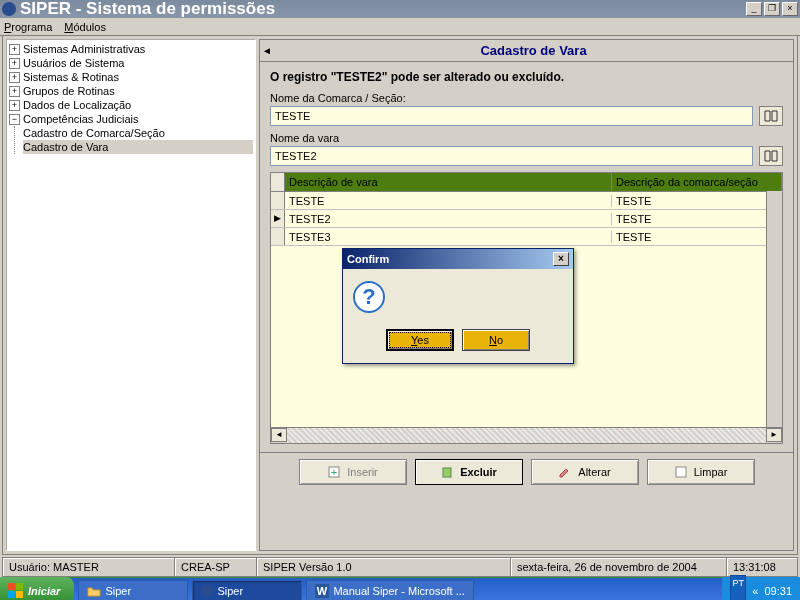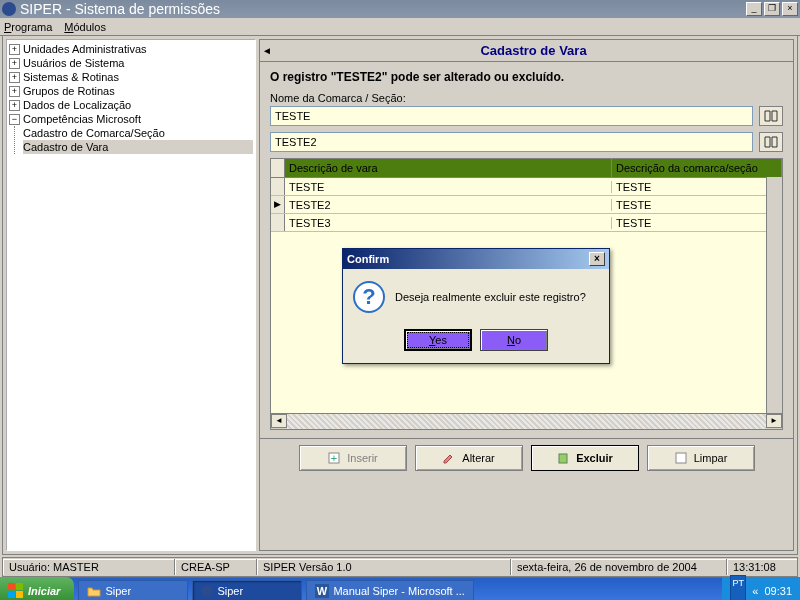--- a/index.html
+++ b/index.html
@@ -1,21 +1,21 @@
 <!DOCTYPE html>
 <html><head>
 <meta charset="utf-8">
 <style>
 * { box-sizing: border-box; margin: 0; padding: 0; font-family: Tahoma, Arial, sans-serif; font-size: 11px; }
 body { width: 800px; height: 600px; overflow: hidden; background: #d4d0c8; position: relative; }
 
 
 .titlebar { height: 18px; background: linear-gradient(#7b8a9e,#8a97aa); color: #fff; display: flex; align-items: center; padding: 0 2px; }
 .titlebar .icon { width: 14px; height: 14px; background: #2a4b8d; border-radius: 50%; margin-right: 4px; display: inline-block; }
-.titlebar .title { flex: 1; font-weight: normal; font-size: 14px; }
+.titlebar .title { flex: 1; font-weight: bold; font-size: 17px; }
 .titlebar .winbtn { width: 16px; height: 14px; background: #d4d0c8; border: 1px solid #fff; border-right-color: #666; border-bottom-color: #666; margin-left: 2px; text-align: center; line-height: 10px; font-size: 9px; font-family: Marlett, Arial; color:#000; }
 
 
 .menubar { height: 18px; background: #d4d0c8; display: flex; align-items: center; padding: 0 4px; border-bottom: 1px solid #808080; }
 .menubar span { margin-right: 12px; }
 .menubar span u { text-decoration: underline; }
 
 
 .client { display: flex; height: 519px; border: 1px solid #808080; border-top: none; margin: 0 2px; background: #d4d0c8; }
 
@@ -57,37 +57,37 @@
 .grid-scroll-v { position:absolute; right:0; top:18px; bottom:16px; width:16px; background:#d4d0c8; border-left:1px solid #808080; }
 
 
 .toolbar { border-top: 1px solid #808080; padding: 6px; display: flex; justify-content: center; gap: 8px; background:#d4d0c8; }
 .toolbar .btn { width: 108px; height: 26px; border: 1px solid #808080; background: #ece9d8; display: flex; align-items: center; justify-content: center; gap: 6px; box-shadow: inset 1px 1px #fff, inset -1px -1px #a0a0a0; }
 .toolbar .btn.disabled { color: #808080; }
 .toolbar .btn.active { border: 1px solid #000; box-shadow: inset 1px 1px #fff; font-weight:bold; }
 .btn .bicon { width:14px; height:14px; display:inline-block; }
 
 
-.statusbar { height: 20px; border: 1px solid #808080; margin: 2px 2px 0 2px; display: flex; background:#d4d0c8;align-items:center; }
+.statusbar { height: 20px; border: 1px solid #808080; margin: 2px 2px 0 2px; display: flex; background:#d4d0c8; }
 .statusbar .cell { border-right: 1px solid #808080; padding: 2px 6px; display:flex; align-items:center; box-shadow: inset 1px 1px #fff; }
 .taskbar { height: 28px; background: linear-gradient(#3e9b3e,#2b7e2b 4%,#245ec7 4%,#3d7ae0); display: flex; align-items: center; color:#fff; position: relative; }
 .taskbar .start { height:100%; background: linear-gradient(#5fb35f,#2e8b2e); padding: 0 14px 0 8px; display:flex; align-items:center; font-weight:bold; font-style:italic; gap:4px; border-radius:0 8px 8px 0; }
 .taskbar .titem { height: 22px; background: #3b6fc7; border:1px solid #2a5aa8; margin-left: 4px; padding: 0 8px; display:flex; align-items:center; gap:4px; font-size:11px; color:#fff; min-width:110px; }
 .taskbar .titem.active { background:#1e4a9e; box-shadow: inset 1px 1px 2px rgba(0,0,0,.4); }
 .taskbar .tray { margin-left:auto; height:100%; background:#1a8cde; display:flex; align-items:center; padding:0 8px; gap:6px; }
 .taskbar .tray .pt { background:#1560bd; border:1px solid #0d4a99; width:16px; height:32px; font-size:9px; text-align:center; line-height:14px; }
 
 
-.modal { position: absolute; left: 342px; top: 248px; width: 268px; background: #ece9d8; border: 1px solid #0a246a; box-shadow: 2px 2px 4px rgba(0,0,0,.4); z-index: 100; }
+.modal { position: absolute; left: 342px; top: 248px; width: 232px; background: #ece9d8; border: 1px solid #0a246a; box-shadow: 2px 2px 4px rgba(0,0,0,.4); z-index: 100; }
 .modal .mtitle { height: 20px; background: linear-gradient(to right,#0a246a,#a6caf0); color:#fff; font-weight:bold; padding: 2px 4px; display:flex; align-items:center; }
 .modal .mtitle .mx { margin-left:auto; width:16px; height:14px; background:#d4d0c8; border:1px solid #fff; border-right-color:#404040; border-bottom-color:#404040; color:#000; text-align:center; line-height:11px; font-size:10px; font-weight:bold; }
 .modal .mbody { padding: 12px 10px; display:flex; align-items:center; gap:10px; }
 .modal .qicon { width:32px; height:32px; border-radius:50%; border:2px solid #2a6fc9; background:#fff; color:#2a6fc9; font-size:22px; font-weight:bold; text-align:center; line-height:28px; }
 .modal .mbtns { display:flex; justify-content:center; gap:8px; padding: 4px 0 12px; }
-.modal .mbtn { width:68px; height:22px; border:1px solid #404040; background:#8b5cf6; box-shadow: inset 1px 1px #fff, inset -1px -1px #808080; }
+.modal .mbtn { width:68px; height:22px; border:1px solid #404040; background:#eab308; box-shadow: inset 1px 1px #fff, inset -1px -1px #808080; }
 .modal .mbtn.focus { outline: 1px dotted #000; outline-offset:-4px; border:2px solid #000; }
 
 svg { display:block; }
 </style>
 </head>
 <body>
 
 <div class="titlebar">
   <span class="icon"></span>
   <span class="title">SIPER - Sistema de permissões</span>
@@ -99,41 +99,41 @@
 <div class="menubar">
   <span><u>P</u>rograma</span>
   <span><u>M</u>ódulos</span>
 </div>
 
 <div class="client">
 
   <div class="tree">
     <div class="node">
         <span class="expander">+</span>
-        <span>Unidades Administrativas</span>
+        <span>Sistemas Administrativas</span>
       </div>
     <div class="node">
         <span class="expander">+</span>
         <span>Usuários de Sistema</span>
       </div>
     <div class="node">
         <span class="expander">+</span>
         <span>Sistemas &amp; Rotinas</span>
       </div>
     <div class="node">
         <span class="expander">+</span>
         <span>Grupos de Rotinas</span>
       </div>
     <div class="node">
         <span class="expander">+</span>
         <span>Dados de Localização</span>
       </div>
     <div class="node">
         <span class="expander">−</span>
-        <span>Competências Microsoft</span>
+        <span>Competências Judiciais</span>
       </div>
     <div class="dotted">
       <div class="node">
           <span>Cadastro de Comarca/Seção</span>
         </div>
       <div class="node selected">
           <span>Cadastro de Vara</span>
         </div>
     </div>
   </div>
@@ -150,20 +150,21 @@
       <div class="lbl">Nome da Comarca / Seção:</div>
       <div class="field-row">
         <input value="TESTE" style="">
         <span class="iconbtn">
           <svg width="14" height="12">
               <path d="M1 1h5v10H1zM8 1h5v10H8z" fill="none" stroke="#333"></path>
             </svg>
         </span>
       </div>
 
+      <div class="lbl">Nome da vara</div>
       <div class="field-row">
         <input value="TESTE2" style="">
         <span class="iconbtn">
           <svg width="14" height="12">
               <path d="M1 1h5v10H1zM8 1h5v10H8z" fill="none" stroke="#333"></path>
             </svg>
         </span>
       </div>
 
       <div class="grid-wrap">
@@ -199,35 +200,35 @@
     <div class="toolbar">
       <div class="btn disabled">
         <span class="bicon">
             <svg width="14" height="14">
               <rect x="2" y="2" width="10" height="10" fill="#fff" stroke="#888"></rect>
               <text x="7" y="11" text-anchor="middle" fill="#3a7" font-size="11">+</text>
             </svg>
           </span>
         <span>Inserir</span>
       </div>
+      <div class="btn active">
+        <span class="bicon">
+            <svg width="14" height="14">
+              <rect x="3" y="3" width="8" height="9" fill="#9c6" stroke="#585"></rect>
+            </svg>
+          </span>
+        <span>Excluir</span>
+      </div>
       <div class="btn">
         <span class="bicon">
             <svg width="14" height="14">
               <path d="M2 10l6-6 2 2-6 6H2z" fill="#d88" stroke="#a44"></path>
             </svg>
           </span>
         <span>Alterar</span>
-      </div>
-      <div class="btn active">
-        <span class="bicon">
-            <svg width="14" height="14">
-              <rect x="3" y="3" width="8" height="9" fill="#9c6" stroke="#585"></rect>
-            </svg>
-          </span>
-        <span>Excluir</span>
       </div>
       <div class="btn">
         <span class="bicon">
             <svg width="14" height="14">
               <rect x="2" y="2" width="10" height="10" fill="#fff" stroke="#888"></rect>
             </svg>
           </span>
         <span>Limpar</span>
       </div>
     </div>
@@ -276,19 +277,18 @@
   </div>
 </div>
 
 <div class="modal">
   <div class="mtitle">
     <span>Confirm</span>
     <span class="mx">×</span>
   </div>
   <div class="mbody">
     <div class="qicon">?</div>
-    <div>Deseja realmente excluir este registro?</div>
   </div>
   <div class="mbtns">
     <button class="mbtn focus"><u>Y</u>es</button>
     <button class="mbtn"><u>N</u>o</button>
   </div>
 </div>
 
 </body></html>

